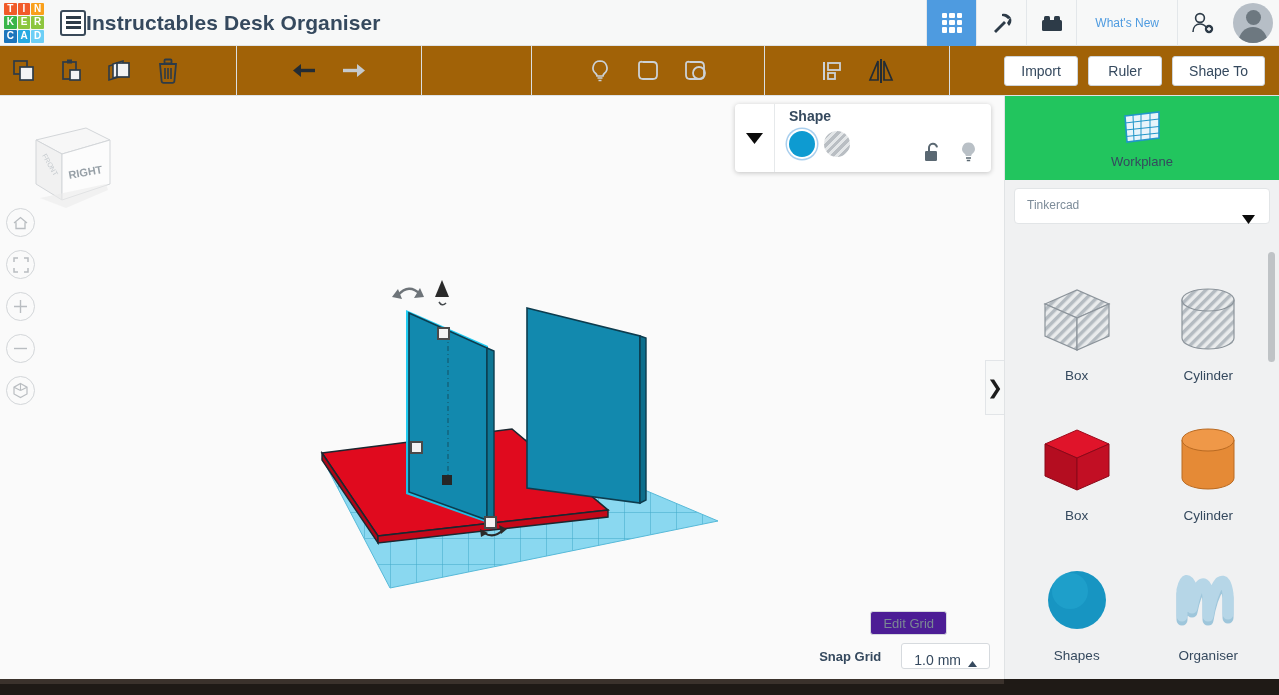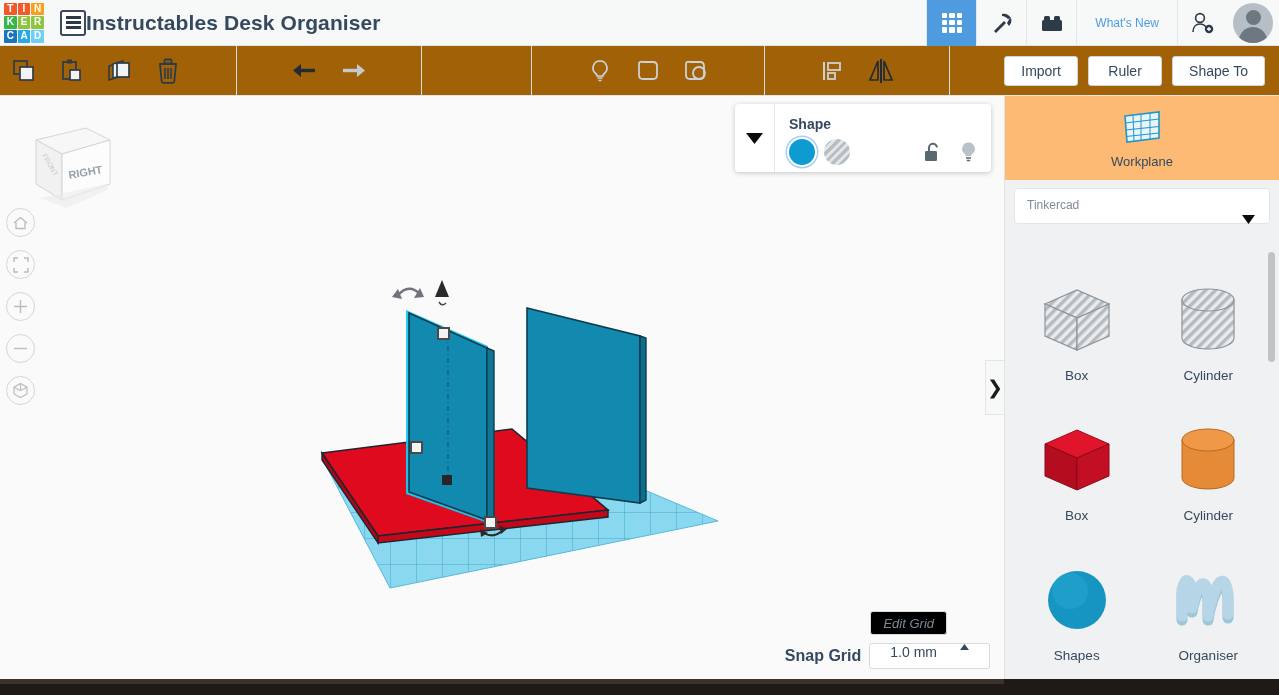--- a/index.html
+++ b/index.html
@@ -97,64 +97,64 @@
   
   .handle {
     position: absolute; width: 13px; height: 13px; background: #f3f3f3;
     border: 2px solid #4a4a4a; box-sizing: border-box;
   }
   .handle-dark { position: absolute; width: 10px; height: 10px; background: #262626; }
 
   
   .edit-grid-btn {
     position: absolute; right: 57px; bottom: 44px; height: 24px; padding: 0 12px;
-    background: #000000; border: 1px solid #d6dade; border-radius: 3px;
-    color: #7b8894; font-size: 13px; display: flex; align-items: center; cursor: pointer; font-style: italic;
+    background: #4c1d95; border: 1px solid #d6dade; border-radius: 3px;
+    color: #7b8894; font-size: 13px; display: flex; align-items: center; cursor: pointer;
   }
   .snap-row { position: absolute; right: 14px; bottom: 10px; display: flex; align-items: center; }
-  .snap-label { font-size: 16px; color: #35495e; font-weight: bold; margin-right: 8px; }
+  .snap-label { font-size: 13px; color: #35495e; font-weight: bold; margin-right: 20px; }
   .snap-select {
-    height: 26px; padding: 0 20px; background: #fff; border: 1px solid #d6dade; border-radius: 3px;
-    color: #35495e; font-size: 14px; display: flex; align-items: flex-start; gap: 23px; cursor: pointer;
+    height: 26px; padding: 0 12px; background: #fff; border: 1px solid #d6dade; border-radius: 3px;
+    color: #35495e; font-size: 14px; display: flex; align-items: flex-end; gap: 7px; cursor: pointer;
   }
   .panel-tab {
     position: absolute; right: 0; top: 264px; width: 19px; height: 55px;
     background: #f7f8f8; border: 1px solid #e2e5e8; border-right: none;
     display: flex; align-items: center; justify-content: center;
     font-size: 19px; color: #1c1c1c; cursor: pointer;
   }
 
   
   .shape-panel {
     position: absolute; top: 104px; left: 735px; width: 256px; height: 68px;
     background: #fff; border-radius: 4px; box-shadow: 0 1px 5px rgba(0,0,0,.22);
     display: flex; align-items: stretch; z-index: 8;
   }
   .sp-collapse {
     width: 40px; display: flex; align-items: center; justify-content: center;
     border-right: 1px solid #e6e9eb; cursor: pointer;
   }
-  .sp-body { flex: 1; padding: 12px 14px 0 14px; position: relative; }
+  .sp-body { flex: 1; padding: 4px 14px 0 14px; position: relative; }
   .sp-title { font-size: 14px; font-weight: bold; color: #35495e; }
   .sp-swatches { display: flex; gap: 9px; margin-top: 7px; align-items: center; }
   .sw {
     width: 26px; height: 26px; border-radius: 50%; cursor: pointer;
   }
   .sw.solid { background: #0e9bd1; box-shadow: 0 0 0 2px #fff, 0 0 0 3.5px #a9cfee; }
   .sw.hole {
     background: repeating-linear-gradient(-45deg, #b9bec3 0 3px, #e3e6e8 3px 6px);
   }
   .sp-right { position: absolute; right: 13px; bottom: 9px; display: flex; gap: 17px; align-items: center; }
 
   
   .sidebar {
     position: absolute; top: 96px; left: 1004px; width: 275px; height: 599px;
     background: #f0f1f2; border-left: 1px solid #e0e3e5;
   }
-  .tools-row { display: flex; height: 84px; background: #fdba74; justify-content: flex-end; }
+  .tools-row { display: flex; height: 84px; background: #22c55e; justify-content: flex-end; }
   .tool-cell {
     flex: 1; display: flex; flex-direction: column; align-items: center; justify-content: center;
     gap: 8px; cursor: pointer;
   }
   .tool-label { font-size: 13px; color: #35495e; }
   .lib-select {
     margin: 8px 9px 0 9px; background: #fff; border: 1px solid #e2e5e7; border-radius: 4px;
     padding: 9px 12px 11px 12px; position: relative; cursor: pointer;
   }
   .lib-sub { font-size: 12px; color: #7d8c99; }

